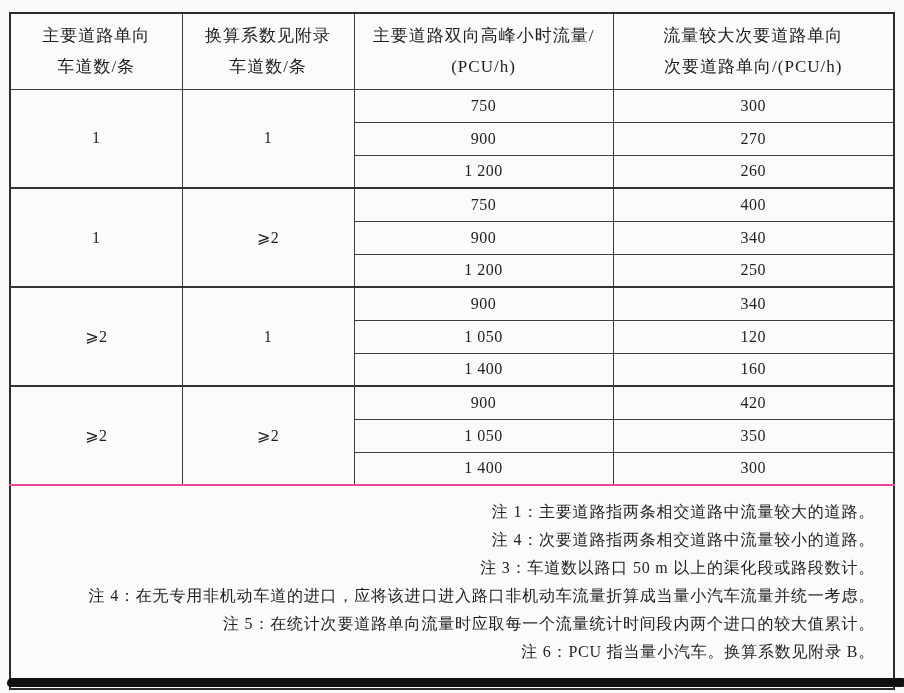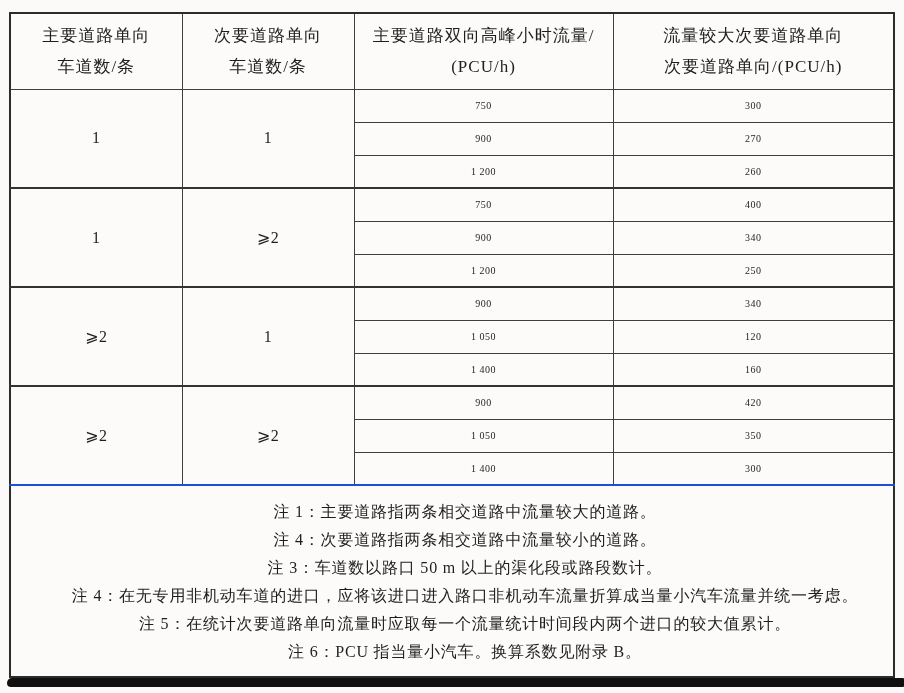--- a/index.html
+++ b/index.html
@@ -36,30 +36,30 @@
   table.warrant { border: 2px solid #2c2c2c; }
   thead tr { height: 76px; }
   thead th {
     font-size: 17px;
     border-bottom: 2px solid #333;
     letter-spacing: 1px;
   }
   thead th .hline { line-height: 1.85; }
   tbody.data tr { height: 33px; }
   tbody.data td {
-    font-size: 10px;
+    font-size: 16px;
     letter-spacing: 0.5px;
   }
   tbody.data tr.group-first td { border-top: 2px solid #333; }
   tbody.data td.lanes { font-size: 16px; }
   tr.notes-row td {
-    border-top: 2px solid #1d4ed8;
-    text-align: center;
+    border-top: 2px solid #ec4899;
+    text-align: right;
     vertical-align: top;
-    padding: 12px 18px 0 44px;
+    padding: 12px 18px 12px 44px;
     height: 178px;
   }
   .note {
     font-size: 16px;
     line-height: 28px;
     letter-spacing: 0.8px;
     white-space: nowrap;
   }
   .scan-bar {
     position: absolute;
@@ -82,21 +82,21 @@
       <col style="width:259px">
       <col style="width:281px">
     </colgroup>
     <thead>
       <tr>
         <th>
           <div class="hline">主要道路单向</div>
           <div class="hline">车道数/条</div>
         </th>
         <th>
-          <div class="hline">次要道路单向</div>
+          <div class="hline">换算系数见附录</div>
           <div class="hline">车道数/条</div>
         </th>
         <th>
           <div class="hline">主要道路双向高峰小时流量/</div>
           <div class="hline">(PCU/h)</div>
         </th>
         <th>
           <div class="hline">流量较大次要道路单向</div>
           <div class="hline">次要道路单向/(PCU/h)</div>
         </th>

